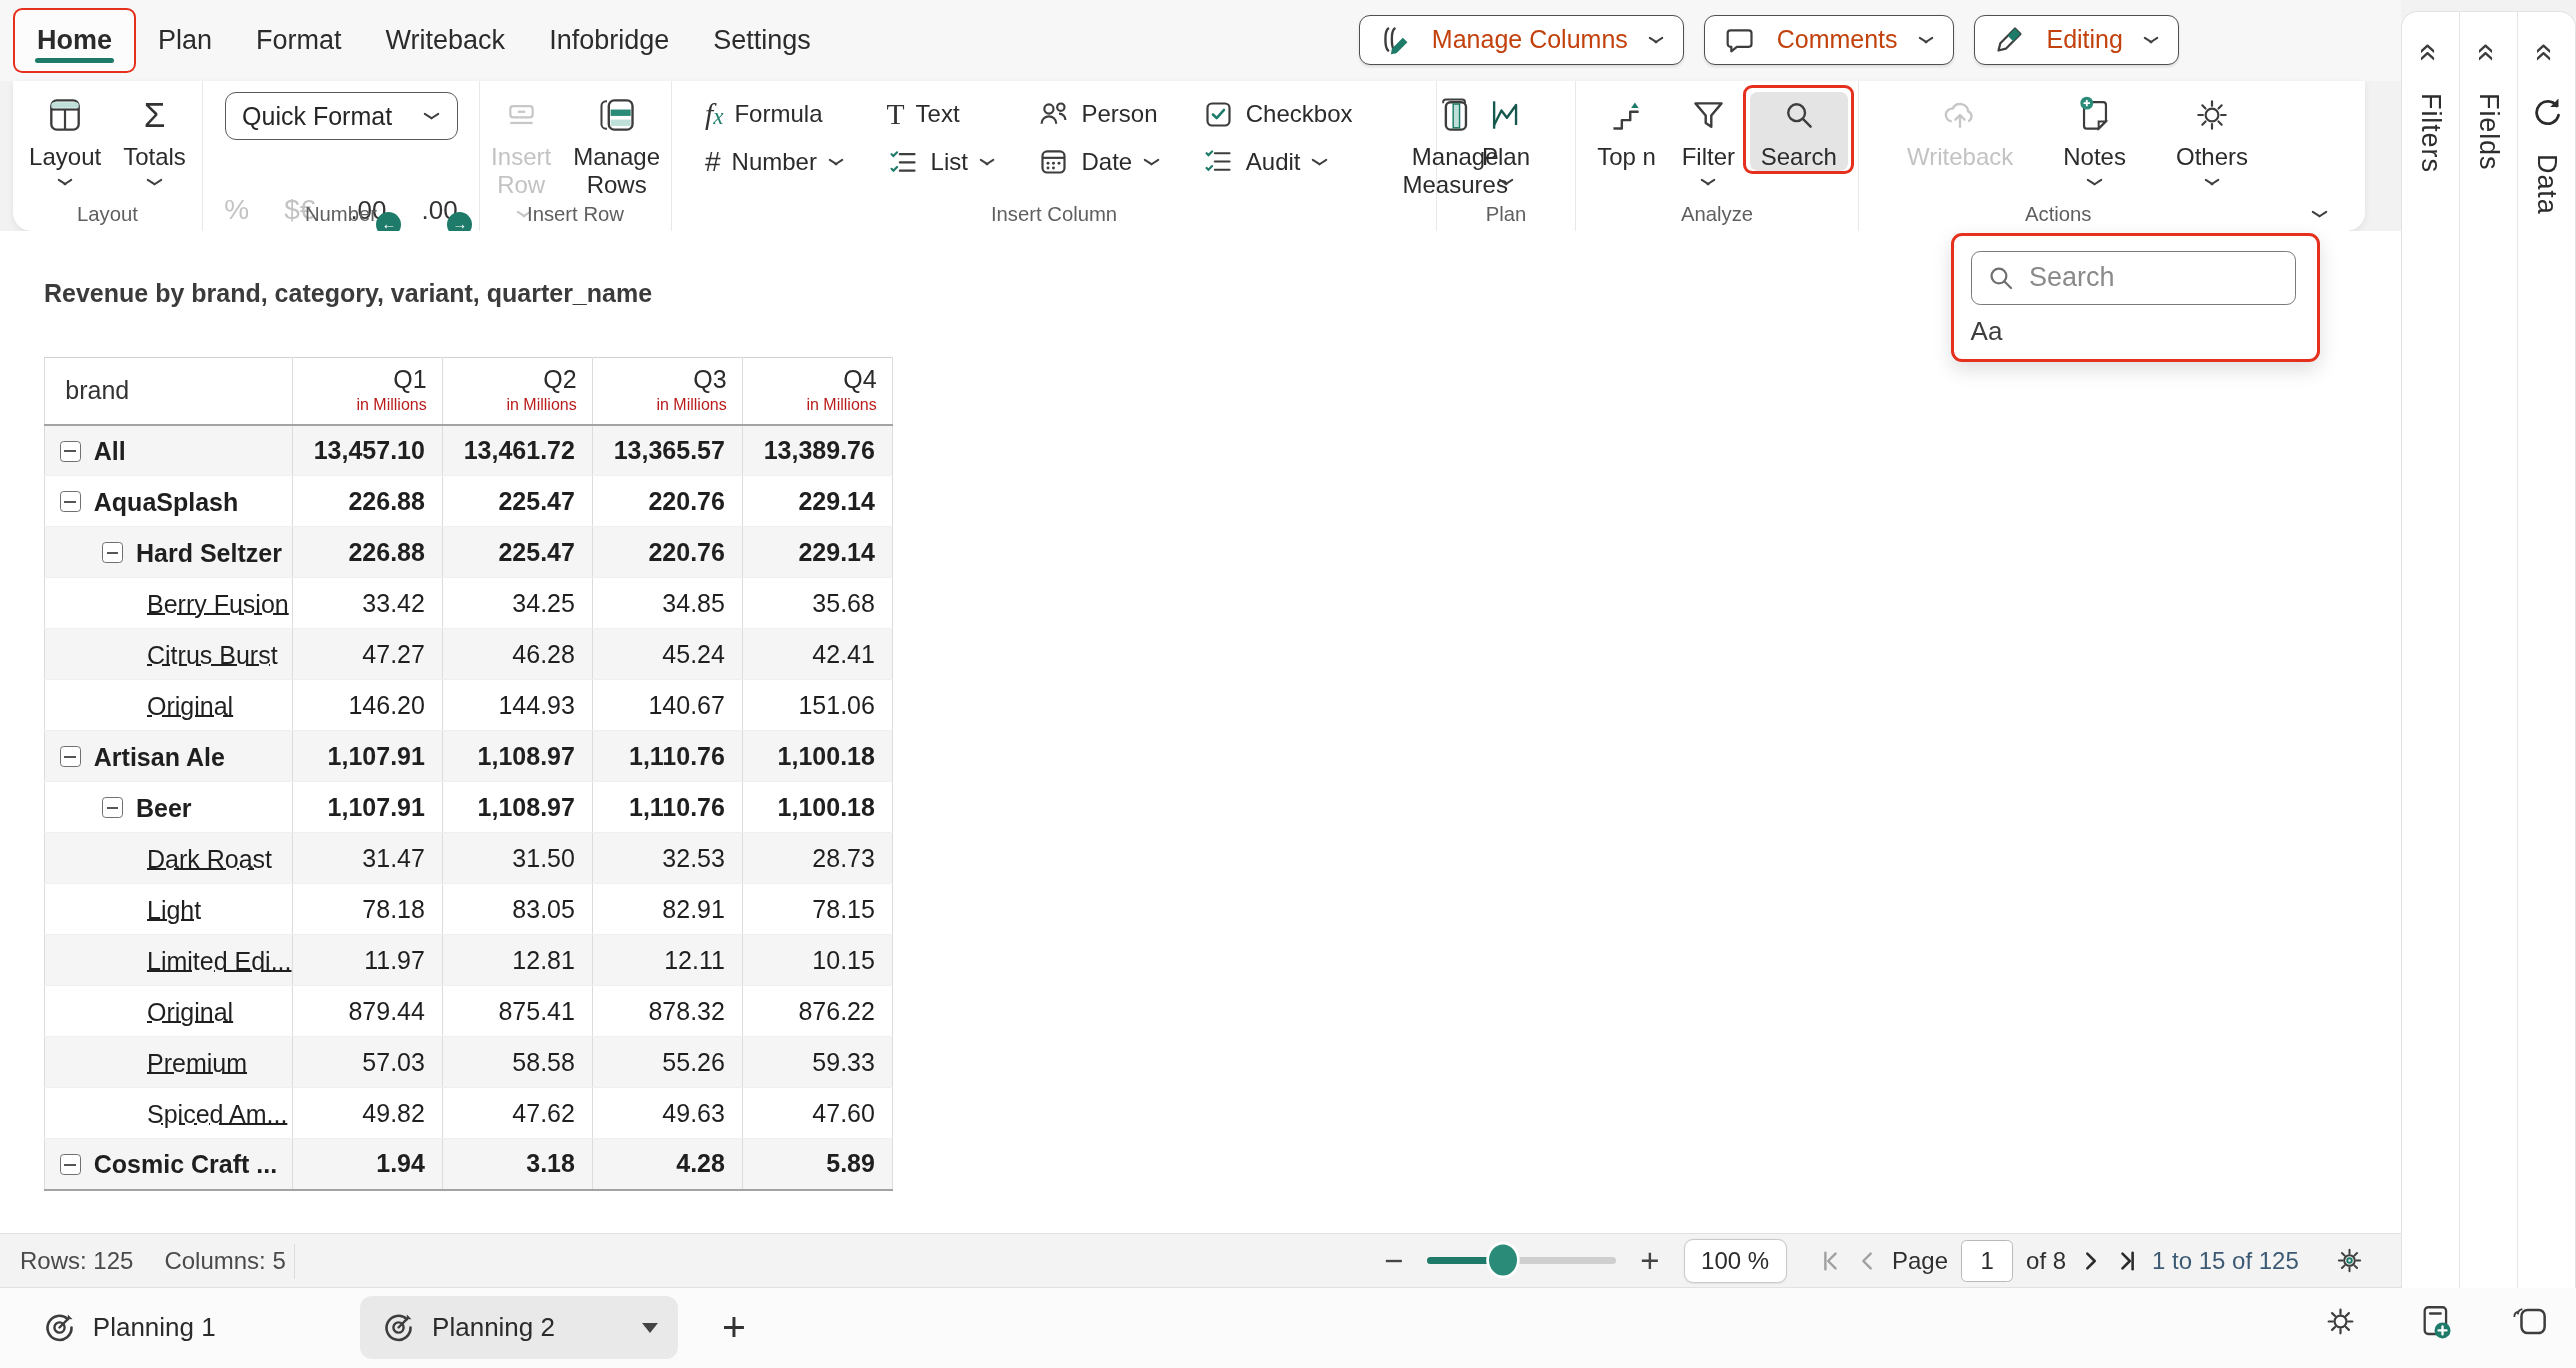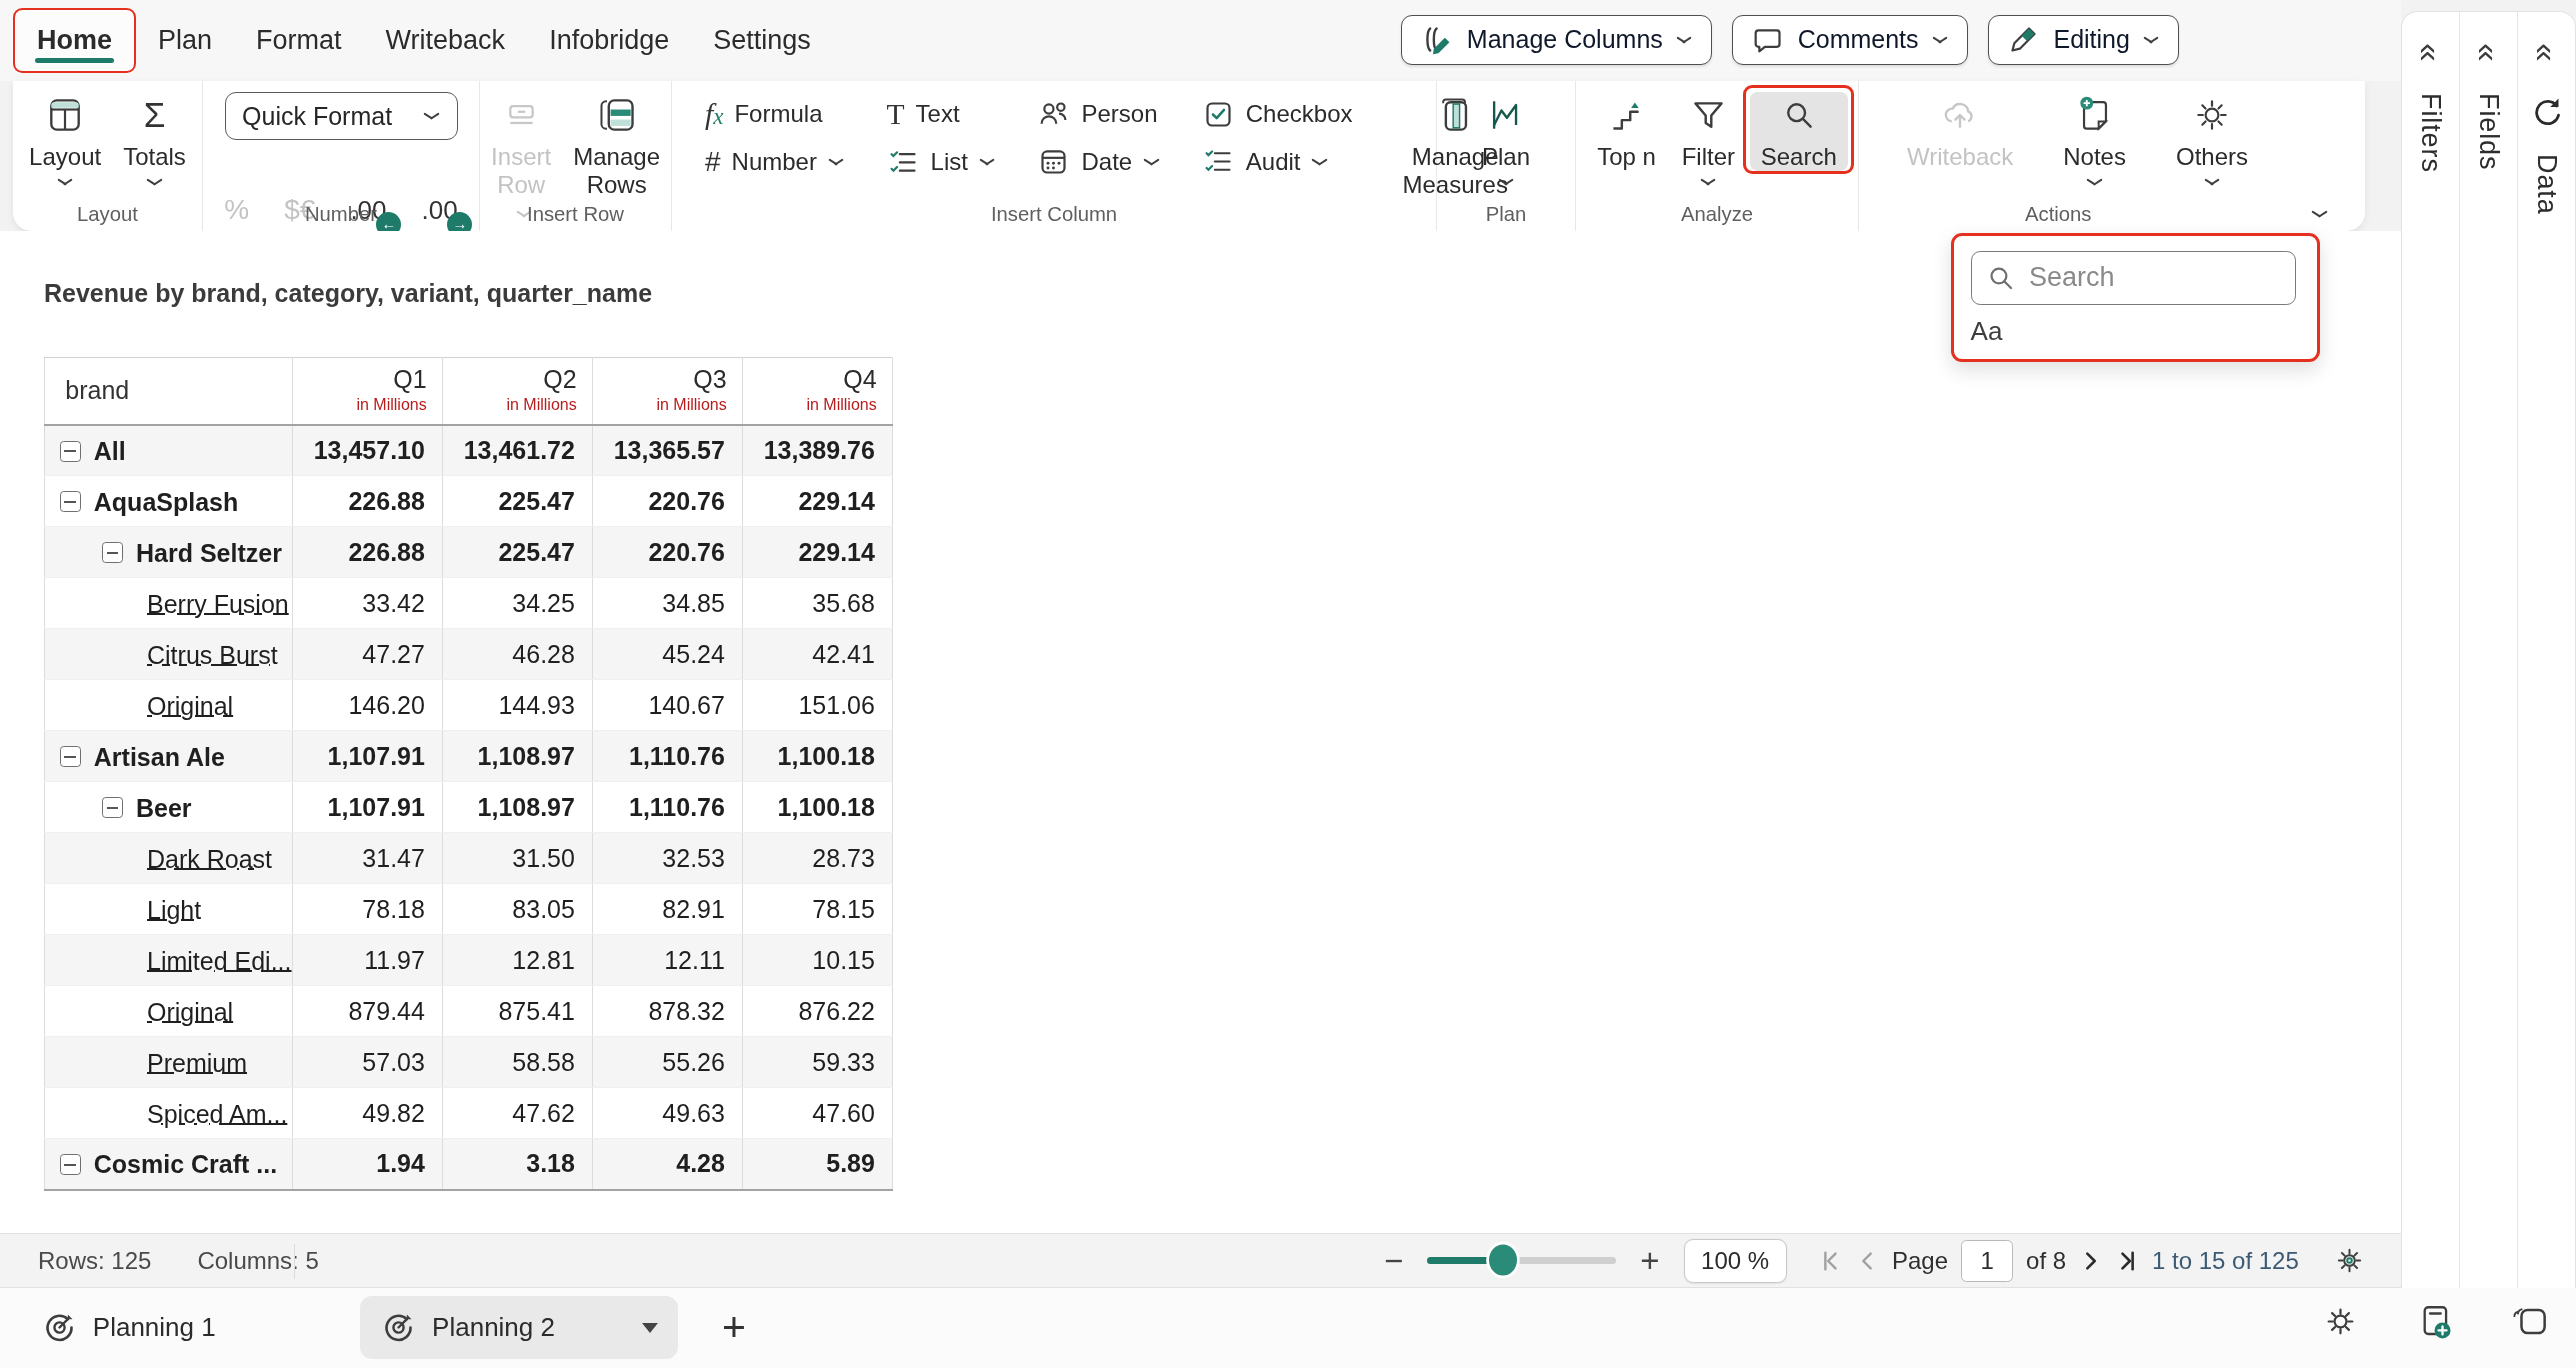--- a/index.html
+++ b/index.html
@@ -10,21 +10,21 @@
   
   .menubar { position:absolute; left:0; top:0; width:2401px; height:81px; background:#f7f7f7;
     display:flex; align-items:center; padding-left:13px; }
   .menu-item { font-size:27px; color:#2b2b2b; padding:14.8px 22px; position:relative; cursor:default; }
   .menu-item.active { font-weight:700; background:#fcfcfc; border:2.8px solid #e5301d; border-radius:9.2px; }
   .menu-item.active::after { content:""; position:absolute; left:20.3px; right:20.3px; bottom:7.4px;
     height:5.5px; border-radius:2.8px; background:#1e7b69; }
 
   .view-pills { position:absolute; right:222px; top:14.8px; display:flex; gap:20.3px; }
   .pill { height:50px; background:#fff; border:1.8px solid #4f4f4f; border-radius:11px;
-    display:flex; align-items:center; gap:13px; padding:0 18.5px; font-size:25px; color:#0f172a;
+    display:flex; align-items:center; gap:20px; padding:0 18.5px; font-size:25px; color:#c2410c;
     box-shadow:0 1.8px 2.8px rgba(0,0,0,.10); }
 
   
   .chev { width:16.6px; height:13px; position:relative; display:inline-block; flex:0 0 auto; }
   .chev::before,.chev::after { content:""; position:absolute; top:5.5px; width:10.2px; height:2.4px;
     background:#3f3f3f; border-radius:1.8px; }
   .chev::before { left:0; transform:rotate(33deg); }
   .chev::after { right:0; transform:rotate(-33deg); }
   .chev.gray::before,.chev.gray::after { background:#c3c3c3; }
 
@@ -91,21 +91,21 @@
   .bold { font-weight:700; }
   td.lvl0 { padding-left:14.8px; } td.lvl1 { padding-left:57px; } td.lvl2 { padding-left:102px;text-decoration:underline; }
   .collapse-box { display:inline-block; width:21px; height:21px; border:1.8px solid #707070; border-radius:3.7px;
     position:relative; margin-right:13px; vertical-align:middle; background:#fff; }
   .collapse-box::after { content:""; position:absolute; left:3.7px; right:3.7px; top:50%; height:2.2px;
     margin-top:-1.1px; background:#555; }
 
   
   .statusbar { position:absolute; left:0; top:1233px; width:2401px; height:55px; background:#f3f3f3;
     border-top:0.9px solid #e1e1e1; border-bottom:0.9px solid #e1e1e1; font-size:24px; color:#4a4a4a; }
-  .sb-left { position:absolute; left:38px; top:0; height:100%; display:flex; align-items:center; gap:46px; }
+  .sb-left { position:absolute; left:20px; top:0; height:100%; display:flex; align-items:center; gap:31px; }
   .sb-div { position:absolute; left:294px; top:10.2px; height:35px; border-left:1.8px solid #dcdcdc; }
   .sb-zoom { position:absolute; left:1384px; top:0; height:100%; display:flex; align-items:center; gap:24px; }
   .zoom-sign { font-size:33px; color:#444; font-weight:400; }
   .slider { position:relative; width:189px; height:7.4px; background:#cfcfcf; border-radius:3.7px; }
   .slider .fill { position:absolute; left:0; top:0; height:7.4px; width:44%; background:#1e7b69; border-radius:3.7px; }
   .slider .thumb { position:absolute; left:40%; top:50%; width:28px; height:31px; transform:translate(-50%,-50%);
     background:#2a8b78; border-radius:50%; box-shadow:0 0 0 2.8px #fff; }
   .zoom-pill { width:103px; height:44px; background:#fff; border:0.9px solid #c9c9c9; border-radius:9.2px;
     display:flex; align-items:center; justify-content:center; font-size:24px; color:#2b2b2b;
     box-shadow:0 0.9px 1.8px rgba(0,0,0,.08); }

